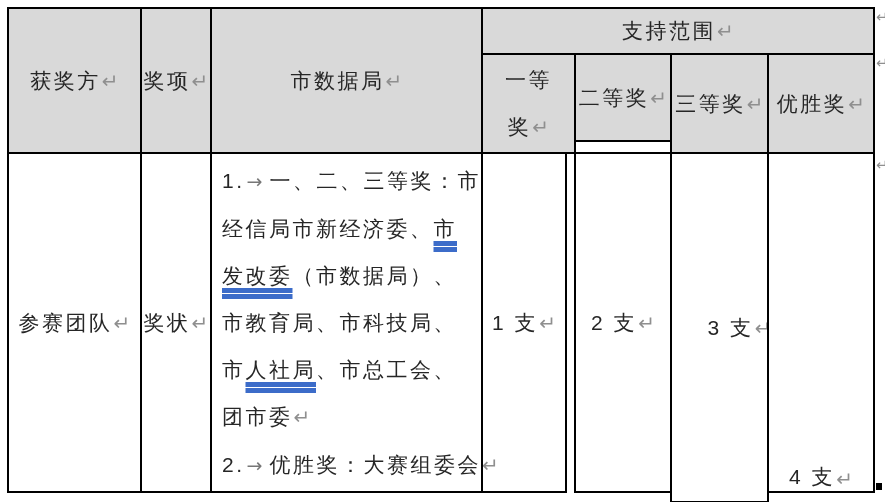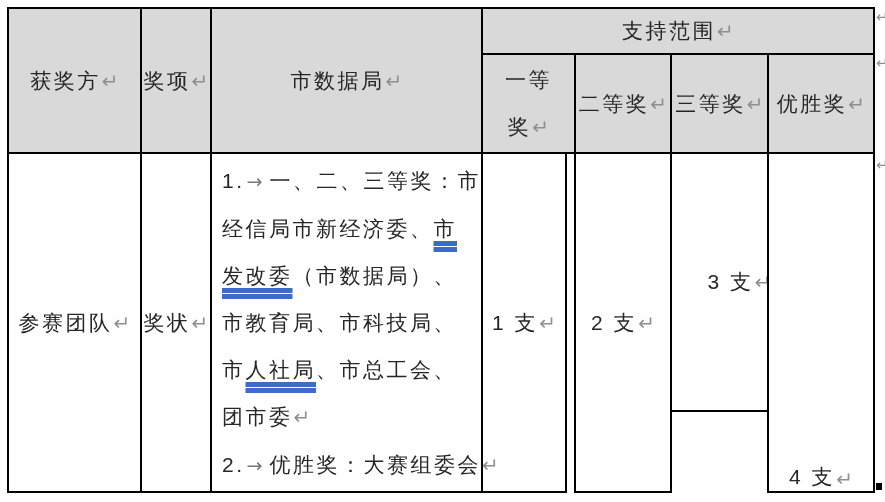--- a/index.html
+++ b/index.html
@@ -41,30 +41,30 @@
     text-decoration-color:var(--grammar);
     text-decoration-thickness:4.5px;
     text-underline-offset:5px;
   }
   
   #cellA {left:7px;  top:7px;  width:135px;height:147px;}
   #cellB {left:140px;top:7px;  width:72px; height:147px;}
   #cellC {left:210px;top:7px;  width:273px;height:147px;}
   #cellD {left:481px;top:7px;  width:394px;height:48px;}
   #cellE1{left:481px;top:53px; width:95px; height:101px;}
-  #cellE2{left:574px;top:53px; width:98px; height:101px;}
+  #cellE2{left:574px;top:53px; width:98px; height:89px;}
   #cellE3{left:670px;top:53px; width:99px; height:101px;}
   #cellE4{left:767px;top:53px; width:108px;height:101px;}
   #cellF {left:7px;  top:152px;width:135px;height:341px;}
   #cellG {left:140px;top:152px;width:72px; height:341px;}
   #cellH {left:210px;top:152px;width:273px;height:341px;
           display:block;padding:3px 2px 0 10px;}
   #cellI1{left:481px;top:152px;width:86px; height:341px;}
   #cellI2{left:574px;top:152px;width:98px; height:341px;}
-  #cellI3{left:670px;top:152px;width:99px; height:260px;padding-left:40px;}
+  #cellI3{left:670px;top:152px;width:99px; height:351px;padding-left:40px;}
   #cellI4{left:767px;top:152px;width:108px;height:341px;align-items:flex-end;}
   .rowmark{
     position:absolute;left:876px;color:var(--mark);
     font-size:15px;line-height:15px;
     font-family:"DejaVu Sans",sans-serif;
   }
   #rowmark1{top:10px;} #rowmark2{top:56px;} #rowmark3{top:158px;}
   .artifact{position:absolute;left:876px;top:483px;width:6px;height:7px;background:#000;}
 </style>
 </head>

